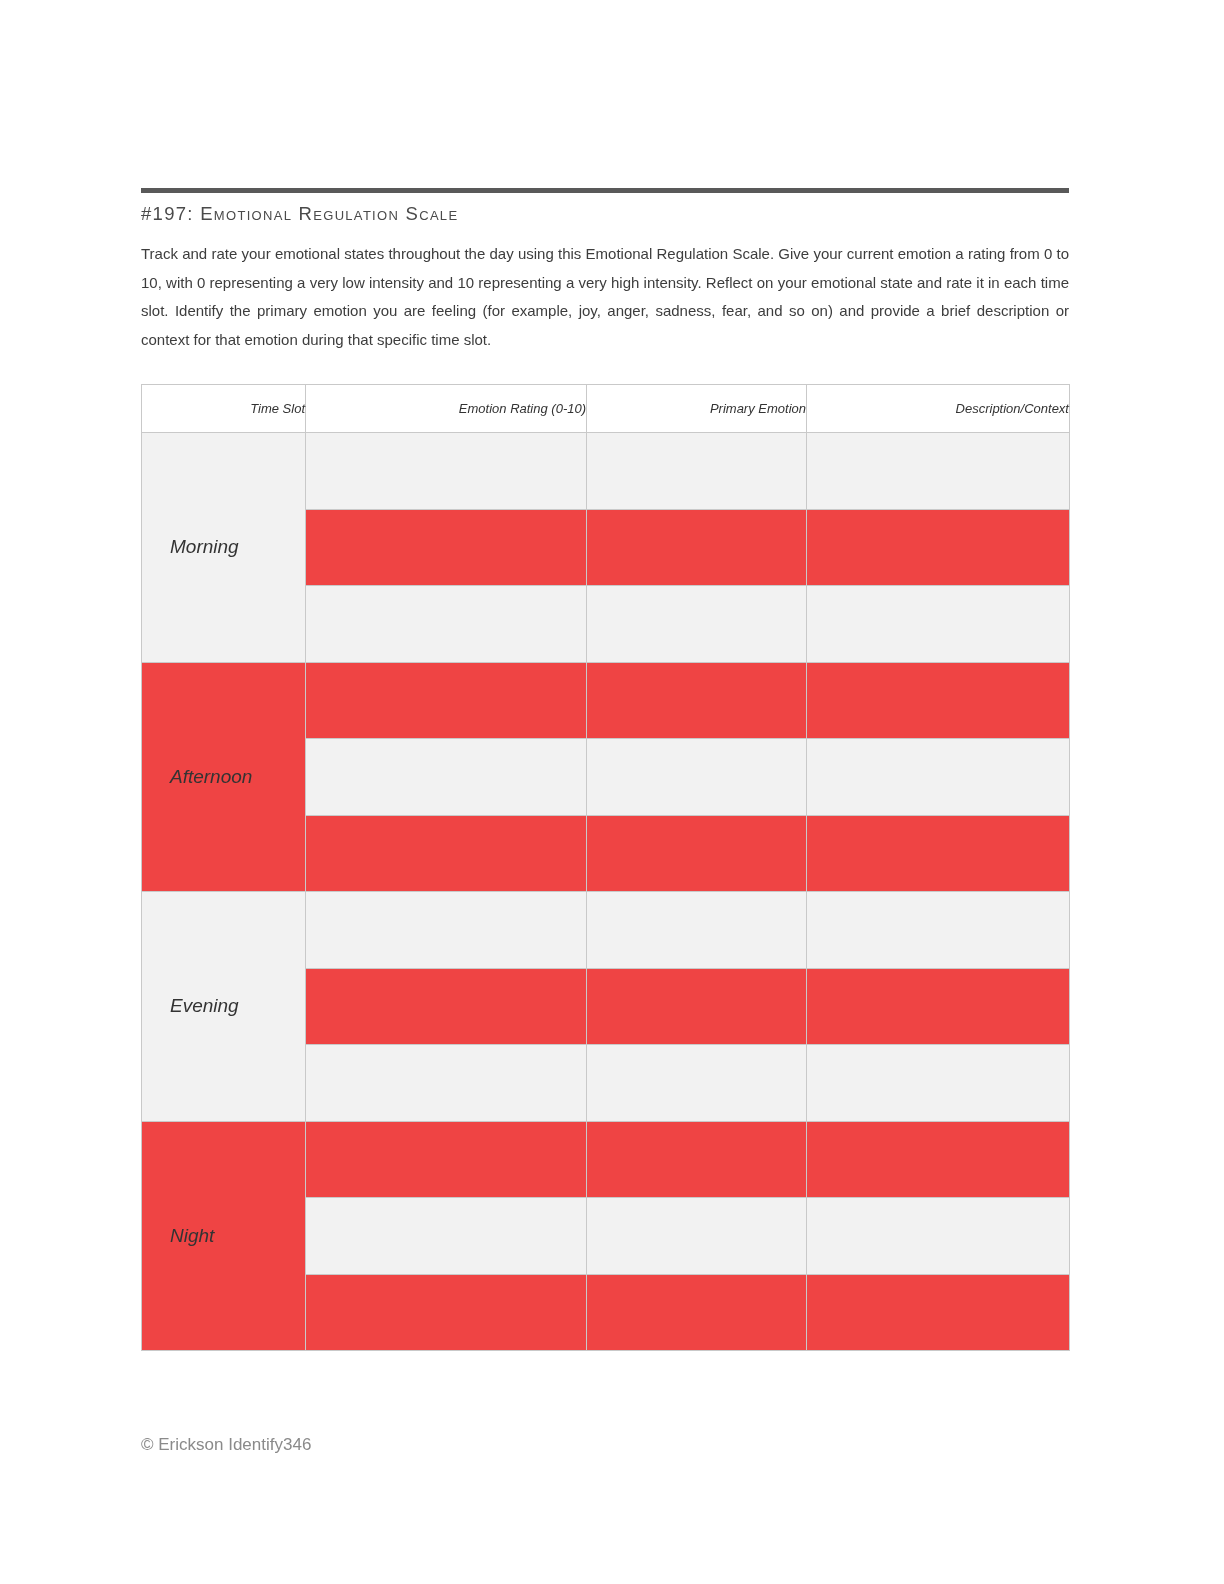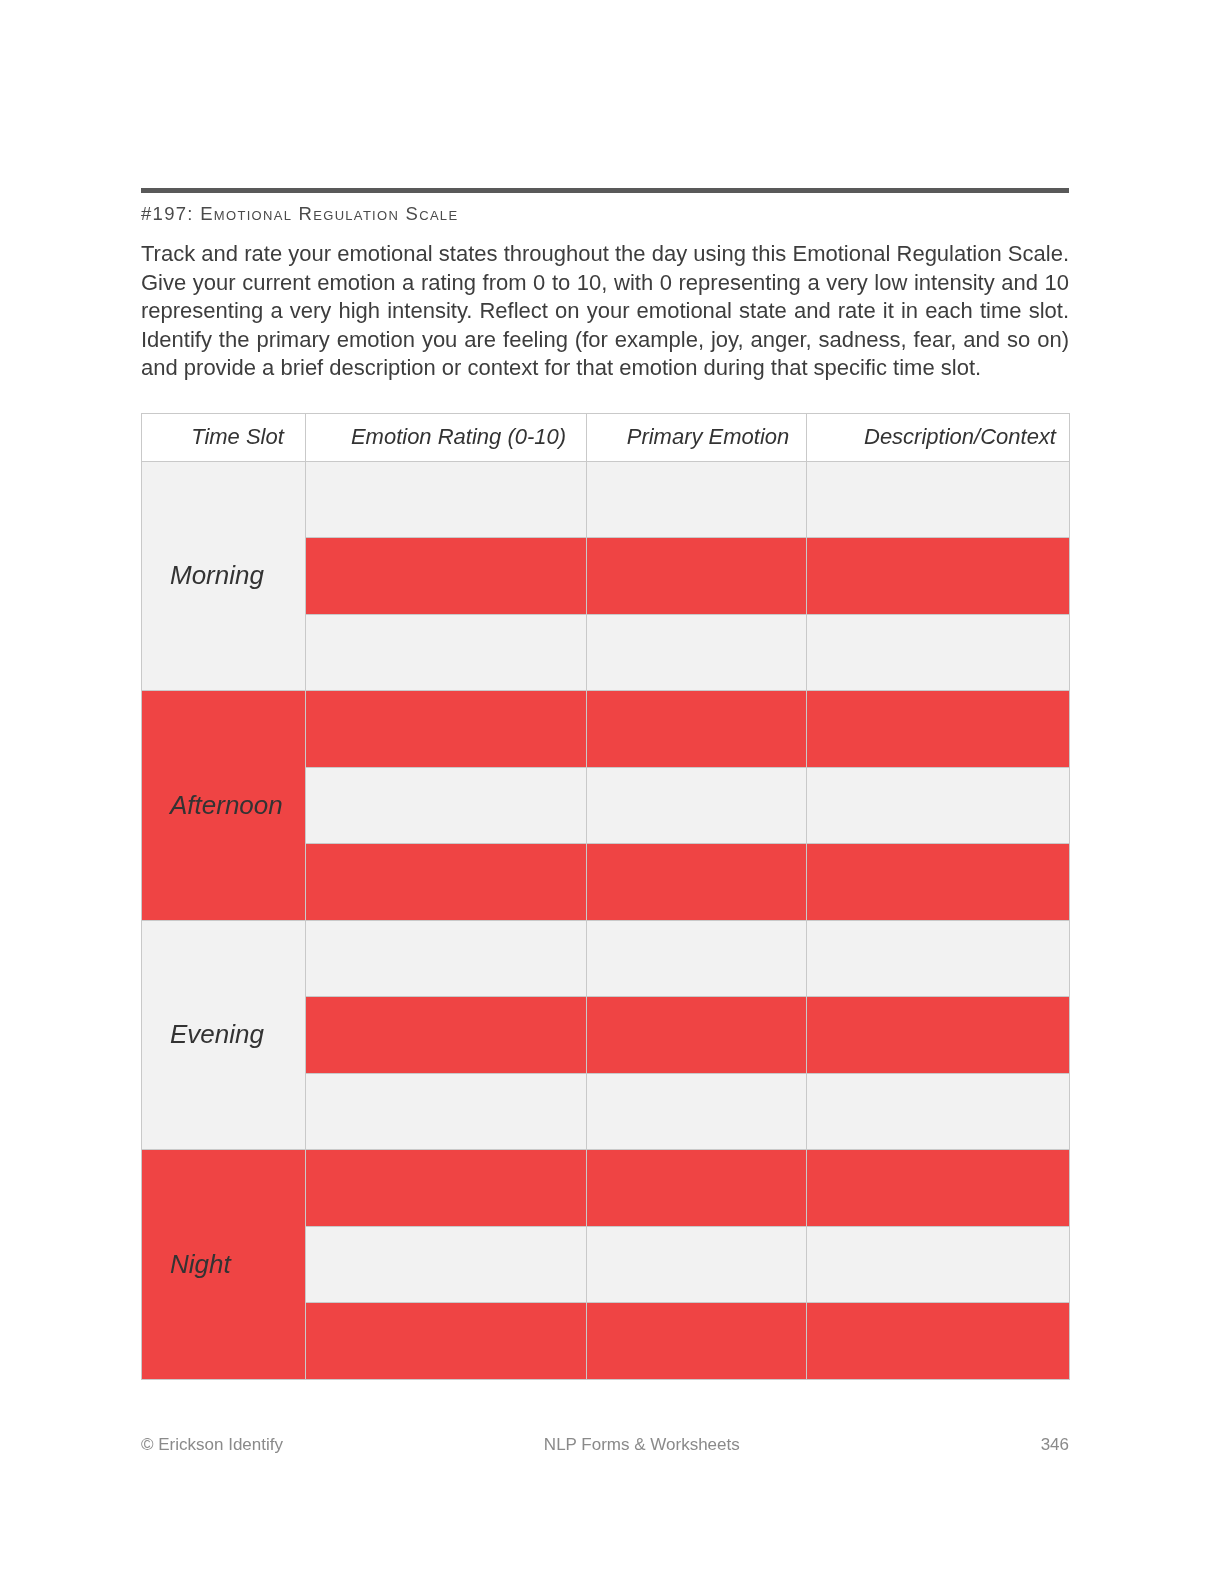--- a/index.html
+++ b/index.html
@@ -44,21 +44,21 @@
     color: #4a4a4a;
     font-variant: small-caps;
     font-weight: 400;
     line-height: 1.2;
     white-space: nowrap;
   }
 
   
   .intro {
     margin: 15px 0 8px 0;
-    font-size: 22px;
+    font-size: 15px;
     line-height: 28.5px;
     text-align: justify;
     color: #3d3d3d;
   }
 
   
   .scale-table {
     margin-top: 30px;
     border-collapse: collapse;
     width: 928px;
@@ -73,39 +73,39 @@
   .scale-table th,
   .scale-table td {
     border: 1px solid #c9c9c9;
     padding: 0;
   }
 
   .scale-table thead th {
     height: 47px;
     font-weight: 400;
     font-style: italic;
-    font-size: 22px;
+    font-size: 13px;
     color: #333333;
-    text-align: center;
+    text-align: right;
     padding-left: 28px;
     background: #ffffff;
   }
 
   .scale-table thead th.h-slot   { padding-left: 28px; }
   .scale-table thead th.h-rating { padding-left: 25px; }
   .scale-table thead th.h-emot   { padding-left: 23px; }
   .scale-table thead th.h-desc   { padding-left: 44px; }
 
   .scale-table tbody td {
     height: 75.5px;
   }
 
   td.slot-cell {
     font-style: italic;
-    font-size: 26px;
+    font-size: 19px;
     color: #333333;
     vertical-align: middle;
     padding-left: 28px;
     text-align: left;
   }
 
   .shaded { background: #f2f2f2; }
   .plain  { background: #ef4444; }
 
   tr.group-start > td {
@@ -225,17 +225,16 @@
           <td class="plain"></td>
         </tr>
 
       </tbody>
     </table>
 
   </div>
 
   <div class="footer">
     <span class="f-left">© Erickson Identify</span>
-    <span class="f-center">NLP Forms &amp; Worksheets</span>
     <span class="f-right">346</span>
   </div>
 
 </div>
 
 </body></html>

